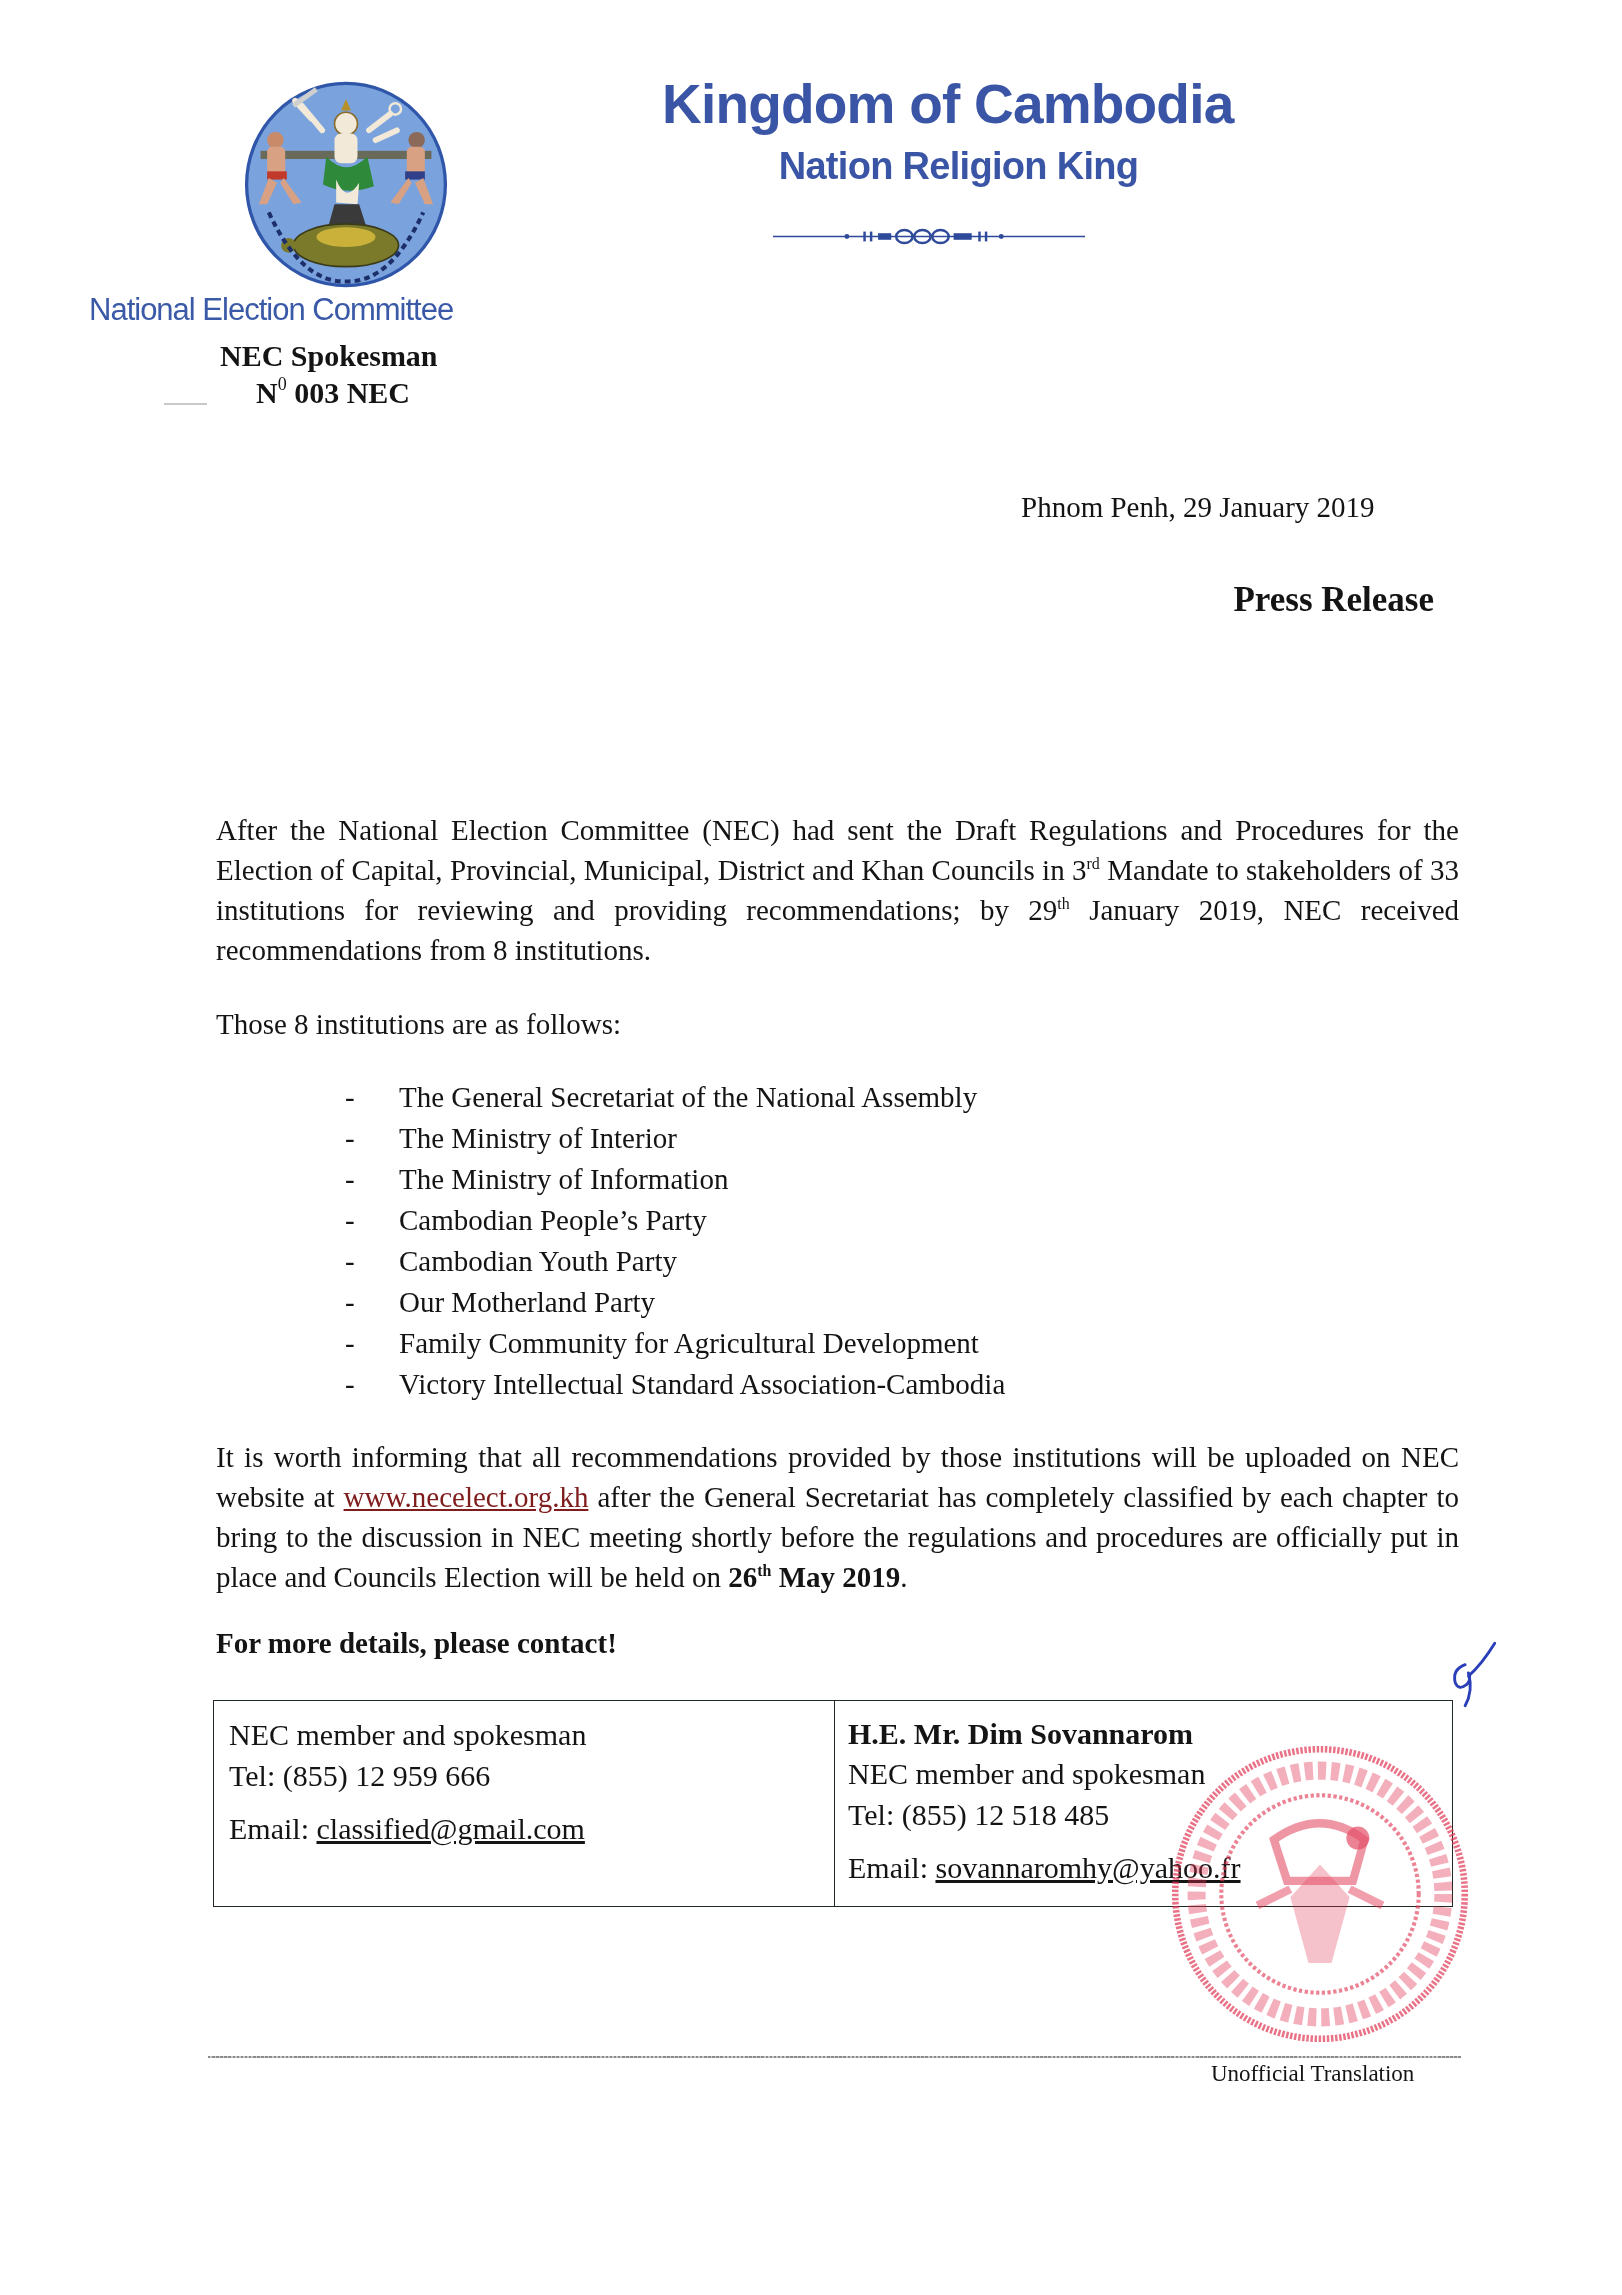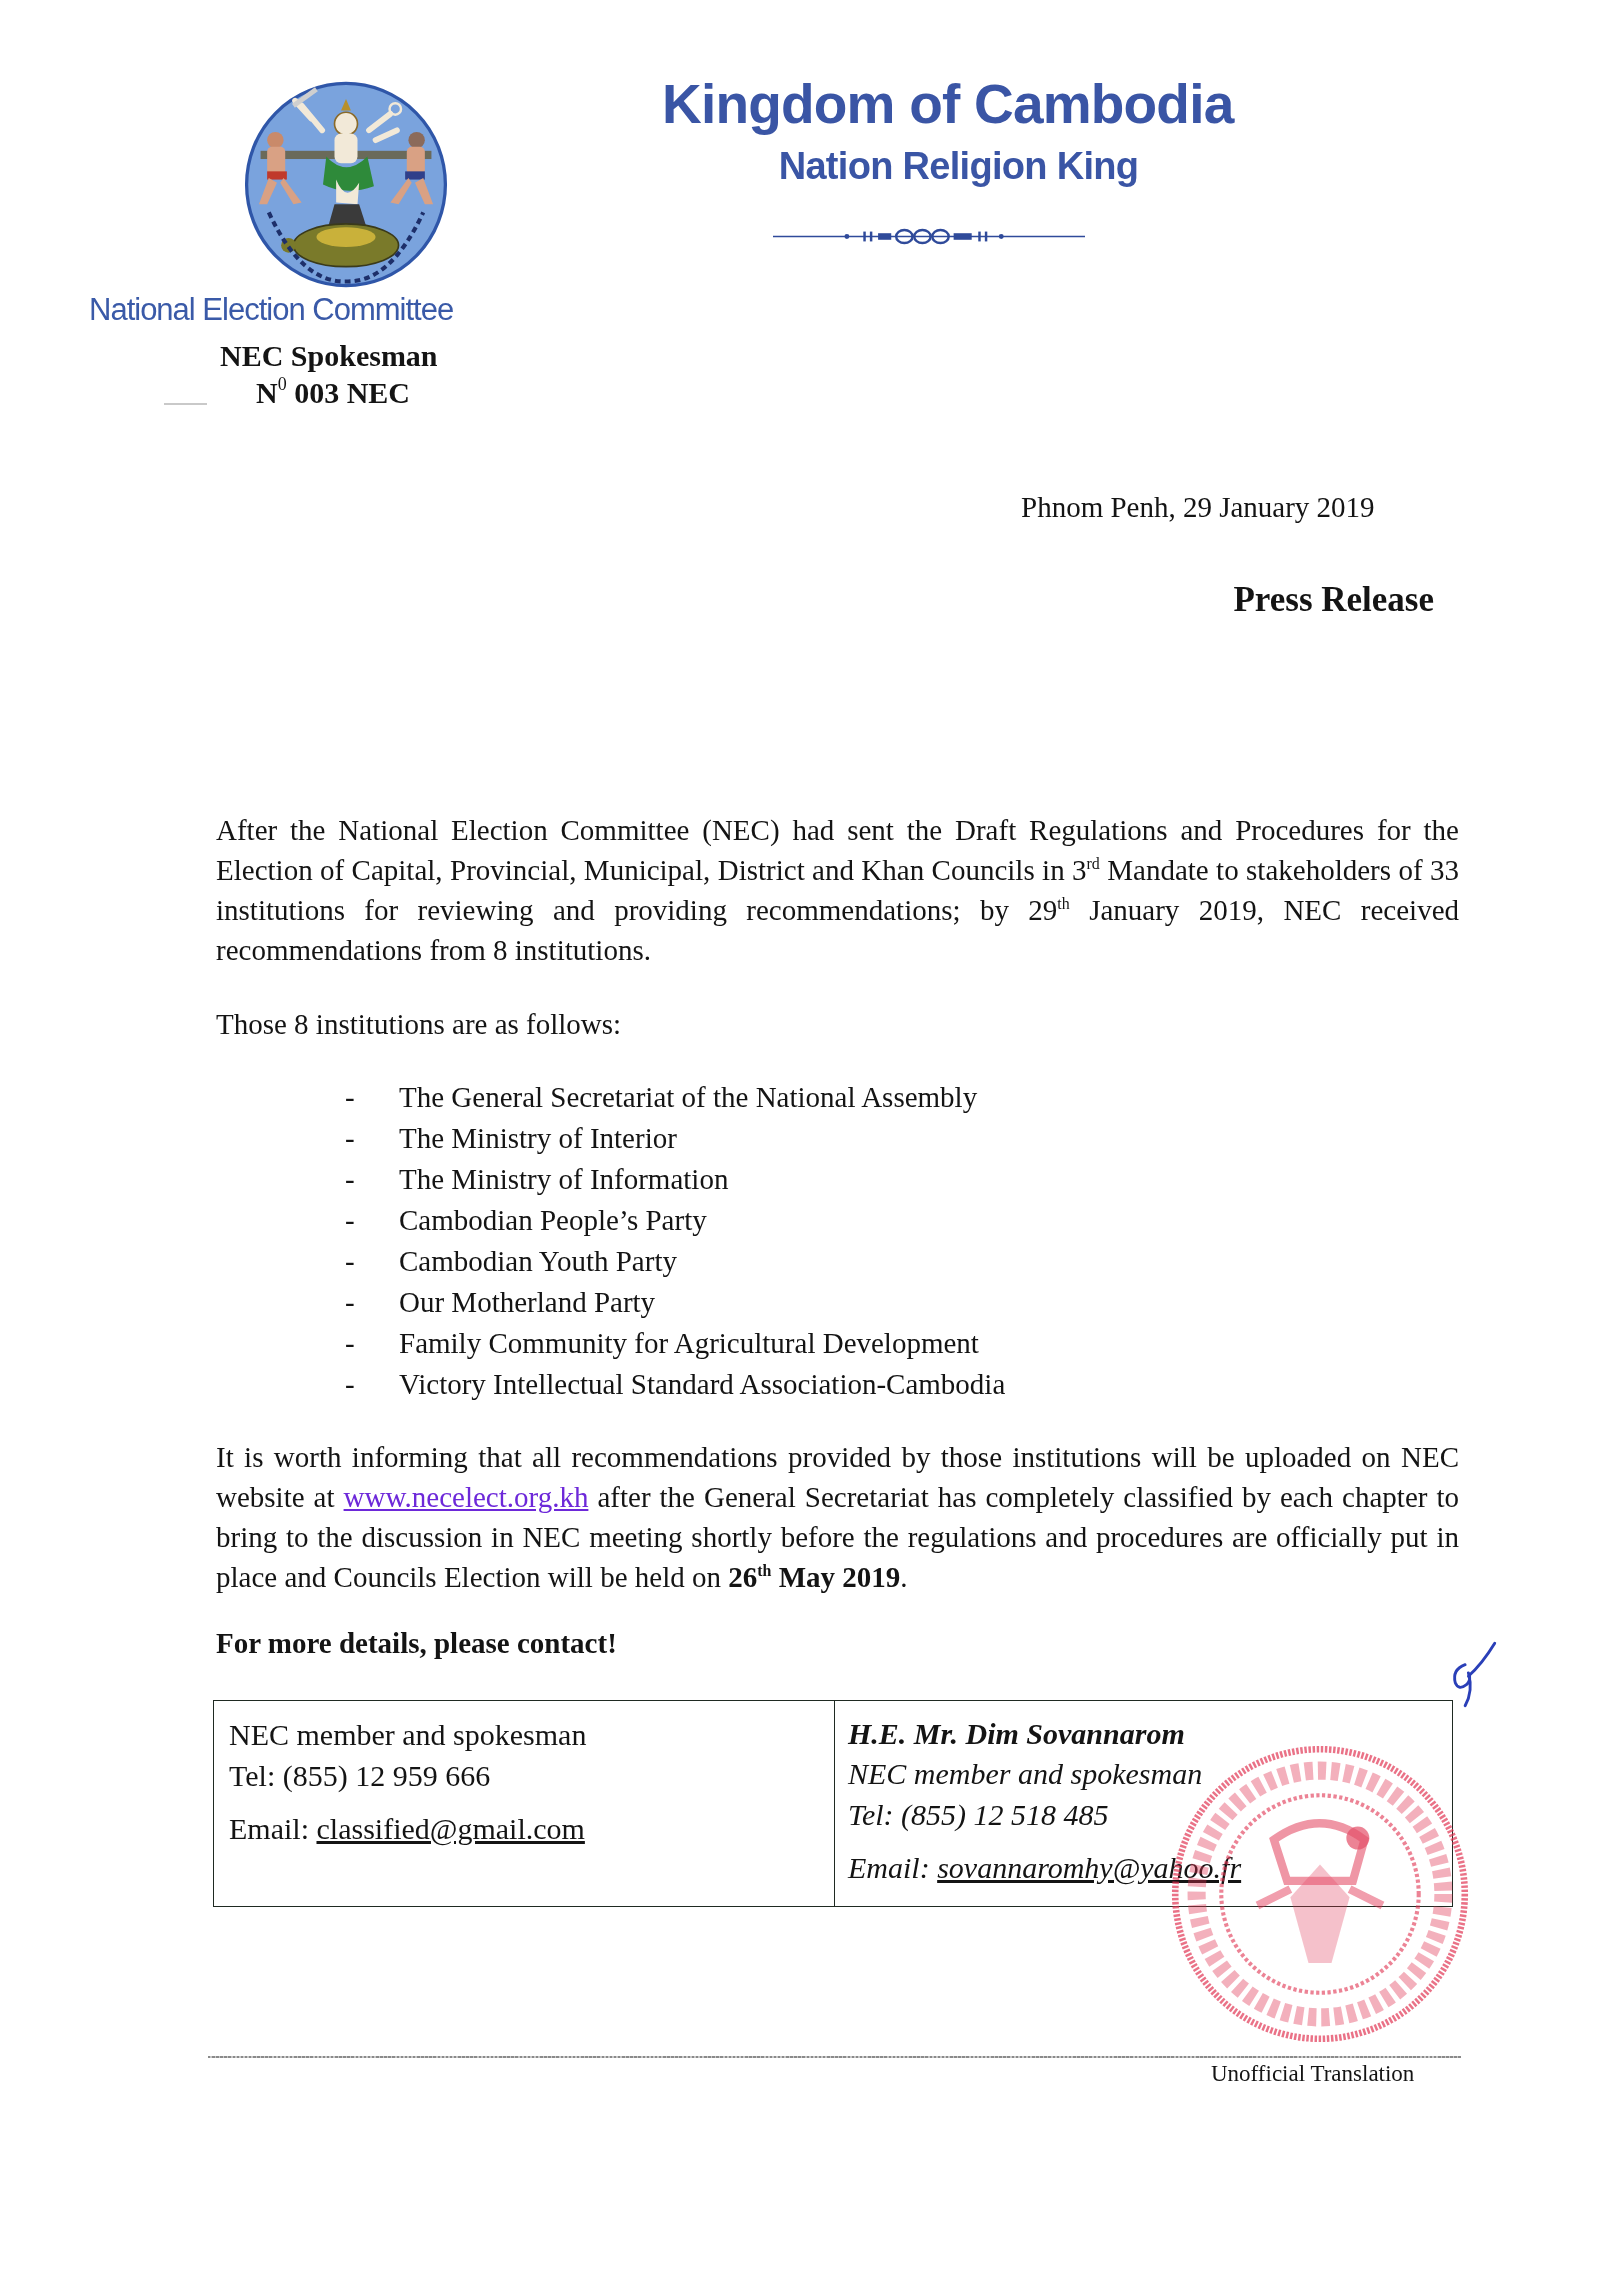--- a/index.html
+++ b/index.html
@@ -52,31 +52,31 @@
       text-align: justify;
     }
     .p1 { top: 810px; }
     .p2 { top: 1004px; }
     .list { left: 345px; top: 1077px; margin: 0; padding: 0; list-style: none; }
     .list li {
       font-size: 29px; line-height: 41px; white-space: nowrap; display: flex;
     }
     .list .dash { width: 54px; display: inline-block; }
     .p3 { top: 1437px; }
-    .link { text-decoration: underline; color: #6d28d9; }
+    .link { text-decoration: underline; color: #7f1d1d; }
     .contact-head { left: 216px; top: 1627px; font-weight: bold; font-size: 29px; white-space: nowrap; }
 
     
     .contact-table {
       left: 213px; top: 1700px; width: 1240px; height: 207px;
       border: 1.6px solid #1f2a22; box-sizing: border-box; display: flex;
     }
     .cell { position: relative; box-sizing: border-box; padding: 13px 0 0 15px; }
     .cell-left { width: 621px; border-right: 1.6px solid #1f2a22; }
-    .cell-right { flex: 1; padding-left: 13px; font-style: italic; }
+    .cell-right { flex: 1; padding-left: 13px; }
     .c-name { font-weight: bold; font-size: 30px; line-height: 39px; white-space: nowrap; }
     .c-role, .c-tel { font-size: 30px; line-height: 41px; white-space: nowrap; }
     .c-email { font-size: 30px; line-height: 41px; margin-top: 11.5px; white-space: nowrap; }
     .c-email .addr { text-decoration: underline; }
 
     
     .stamp { left: 1167px; top: 1741px; width: 306px; height: 306px; opacity: 0.85; }
     .signature { left: 1447px; top: 1640px; width: 56px; height: 74px; }
 
     

